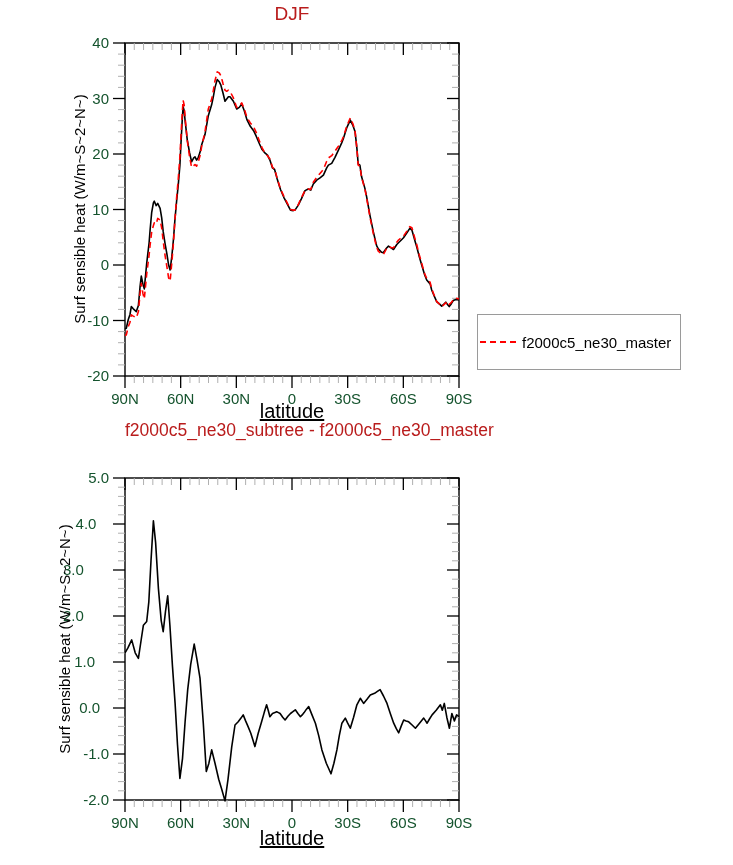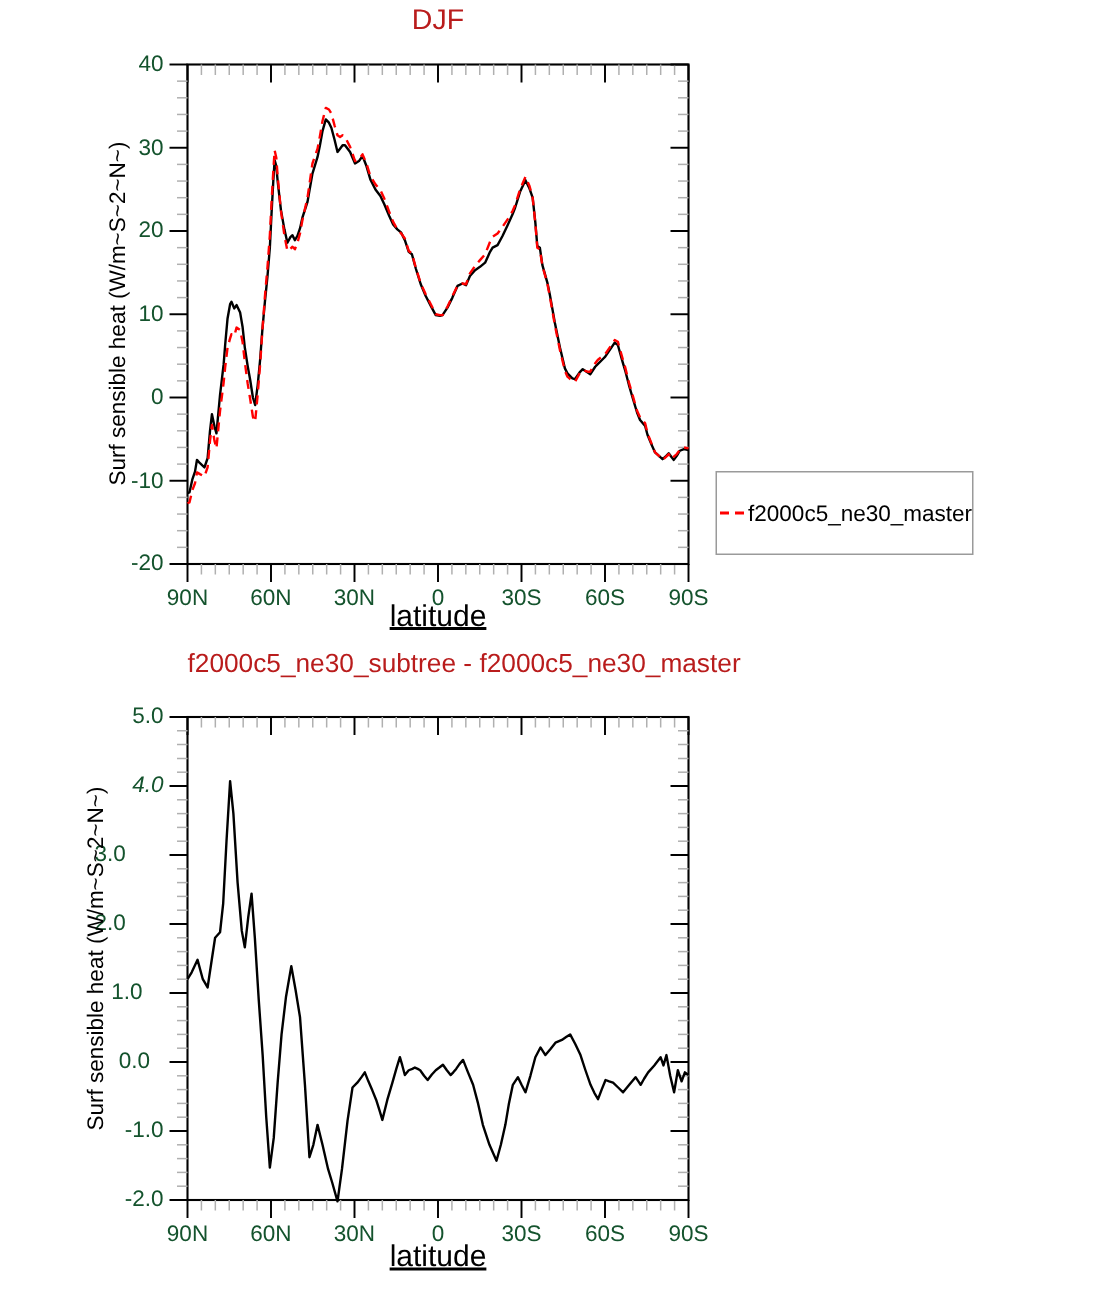--- a/index.html
+++ b/index.html
@@ -4,29 +4,29 @@
 <style>
   html,body{margin:0;padding:0;}
   body{width:733px;height:865px;background:#ffffff;position:relative;overflow:hidden;
        font-family:"Liberation Sans", sans-serif;color:#000;}
   svg.chart-canvas{position:absolute;left:0;}
   #svg-top{top:0;}
   #svg-bottom{top:430px;}
   .ticklabel{position:absolute;font-size:15px;line-height:18px;color:#14532d;}
   .chart-title{position:absolute;text-align:center;white-space:nowrap;color:#b91c1c;}
   #title-top{left:125px;top:3px;width:334px;font-size:19px;}
-  #title-bottom{left:125px;top:432px;width:334px;font-size:17.5px;}
+  #title-bottom{left:125px;top:420px;width:334px;font-size:17.5px;}
   .axis-label{position:absolute;font-size:20px;text-decoration:underline;}
   #xlabel-top{left:125px;top:400px;width:334px;text-align:center;}
   #xlabel-bottom{left:125px;top:827px;width:334px;text-align:center;}
   .ylabel{position:absolute;white-space:nowrap;font-size:15px;
           transform:translate(-50%,-50%) rotate(-90deg);}
   #ylabel-top{left:79px;top:209px;}
   #ylabel-bottom{left:64px;top:639px;}
-  #legend{position:absolute;left:477px;top:314px;width:172px;height:56px;
+  #legend{position:absolute;left:477px;top:314px;width:204px;height:56px;
           border:1px solid #9a9a9a;box-sizing:border-box;background:#fff;
           display:flex;flex-direction:column;justify-content:space-evenly;}
   .legend-row{display:flex;align-items:center;padding-left:2px;height:22px;}
   .legend-label{font-size:15px;margin-left:2px;white-space:nowrap;}
 </style>
 </head>
 <body>
 
 <svg id="svg-top" class="chart-canvas" width="733" height="430" viewBox="0 0 733 430">
     <rect x="125" y="43" width="334" height="333" fill="none" stroke="#000000" stroke-width="1.4"></rect>
@@ -336,21 +336,21 @@
     <div class="ticklabel" style="left: 63px; top: 311.5px; width: 46px; text-align: right;">-10</div>
     <div class="ticklabel" style="left: 63px; top: 367px; width: 46px; text-align: right;">-20</div>
     <div class="ticklabel" style="left: 100px; top: 814px; width: 50px; text-align: center;">90N</div>
     <div class="ticklabel" style="left: 155.667px; top: 814px; width: 50px; text-align: center;">60N</div>
     <div class="ticklabel" style="left: 211.333px; top: 814px; width: 50px; text-align: center;">30N</div>
     <div class="ticklabel" style="left: 267px; top: 814px; width: 50px; text-align: center;">0</div>
     <div class="ticklabel" style="left: 322.667px; top: 814px; width: 50px; text-align: center;">30S</div>
     <div class="ticklabel" style="left: 378.333px; top: 814px; width: 50px; text-align: center;">60S</div>
     <div class="ticklabel" style="left: 434px; top: 814px; width: 50px; text-align: center;">90S</div>
     <div class="ticklabel" style="left: 63px; top: 469px; width: 46px; text-align: right;">5.0</div>
-    <div class="ticklabel" style="left: 63px; top: 515px; width: 46px; text-align: right; font-style: italic;">4.0</div>
+    <div class="ticklabel" style="left: 63px; top: 515px; width: 46px; text-align: center;">4.0</div>
     <div class="ticklabel" style="left: 63px; top: 561px; width: 46px; text-align: left;">3.0</div>
     <div class="ticklabel" style="left: 63px; top: 607px; width: 46px; text-align: left;">2.0</div>
     <div class="ticklabel" style="left: 49px; top: 653px; width: 46px; text-align: right;">1.0</div>
     <div class="ticklabel" style="left: 54px; top: 699px; width: 46px; text-align: right;">0.0</div>
     <div class="ticklabel" style="left: 63px; top: 745px; width: 46px; text-align: right;">-1.0</div>
     <div class="ticklabel" style="left: 63px; top: 791px; width: 46px; text-align: right;">-2.0</div>
   </div>
 
 <div class="chart-title" id="title-top">DJF</div>
 <div class="ylabel" id="ylabel-top">Surf sensible heat (W/m~S~2~N~)</div>

